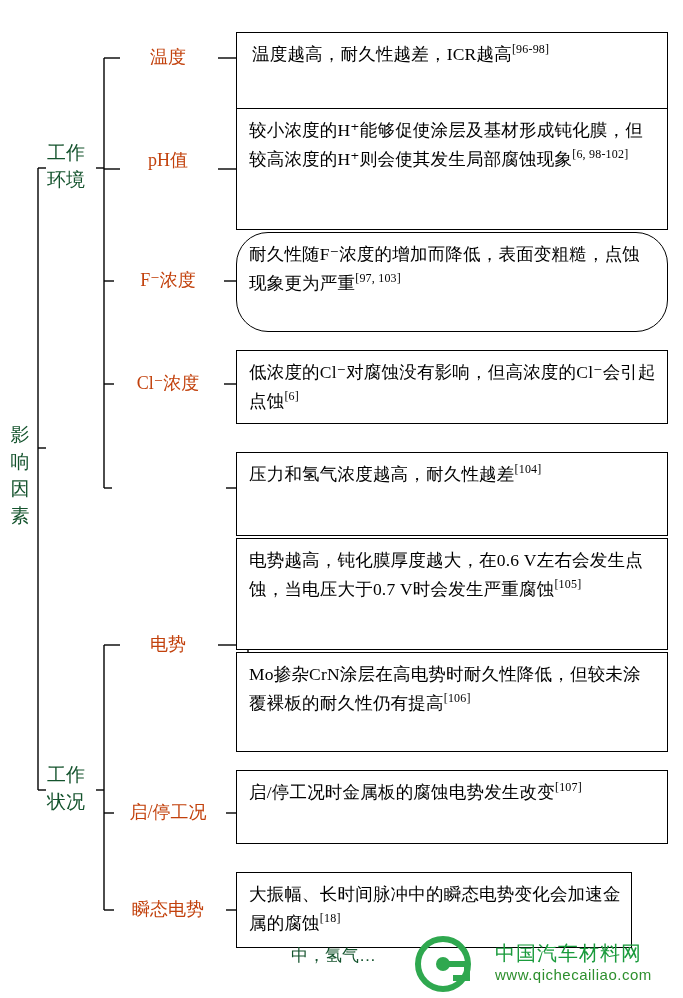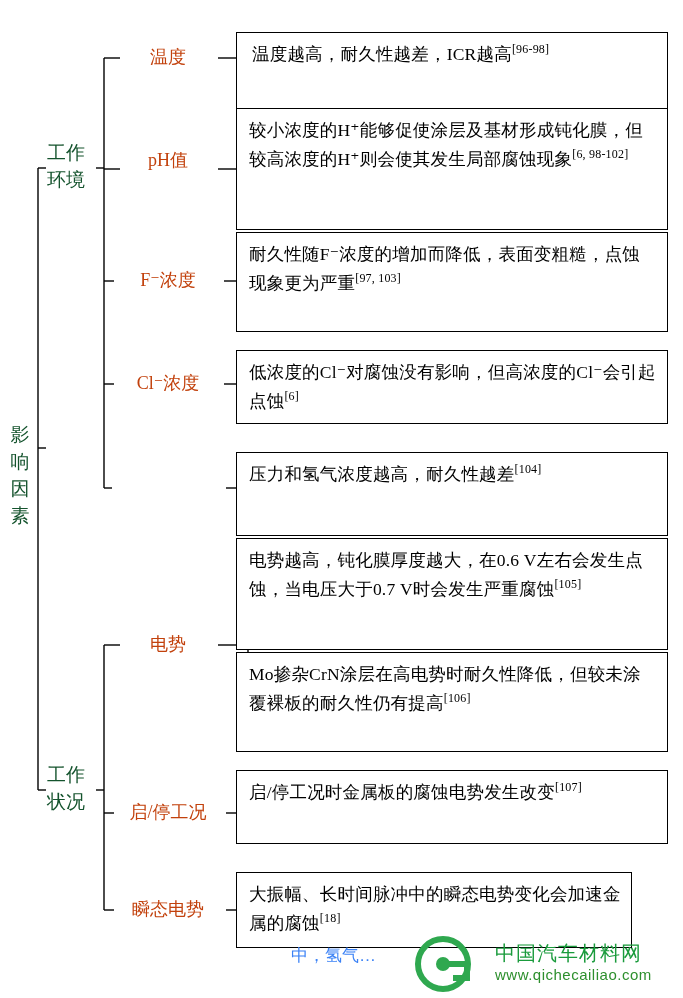--- a/index.html
+++ b/index.html
@@ -107,21 +107,21 @@
     font-size: 15px;
     color: #2d8f2d;
     font-family: "Liberation Sans", sans-serif;
     letter-spacing: 0.5px;
   }
   .wm-faint {
     position: absolute;
     left: -118px;
     top: 10px;
     font-size: 17px;
-    color: #3b82f6;
+    color: #14532d;
     font-family: "Liberation Sans", sans-serif;
     text-align: right;
   }
 </style>
 </head>
 <body>
 
 <div id="diagram">
 
   <svg class="lines" width="683" height="998">
@@ -179,21 +179,21 @@
   <div class="node l2-label" id="l2-7">瞬态电势</div>
 
   <div class="box" style="left:236px; top:32px; width:432px; height:90px;padding-left:15px;">
     <span>温度越高，耐久性越差，ICR越高</span><span class="sup">[96-98]</span>
   </div>
 
   <div class="box" style="left:236px; top:108px; width:432px; height:122px;">
     <span>较小浓度的H⁺能够促使涂层及基材形成钝化膜，但较高浓度的H⁺则会使其发生局部腐蚀现象</span><span class="sup">[6, 98-102]</span>
   </div>
 
-  <div class="box" style="left:236px; top:232px; width:432px; height:100px;">
+  <div class="box" style="left:236px; top:232px; width:432px; height:100px;border-radius:32px;">
     <span>耐久性随F⁻浓度的增加而降低，表面变粗糙，点蚀现象更为严重</span><span class="sup">[97, 103]</span>
   </div>
 
   <div class="box" style="left:236px; top:350px; width:432px; height:74px;">
     <span>低浓度的Cl⁻对腐蚀没有影响，但高浓度的Cl⁻会引起点蚀</span><span class="sup">[6]</span>
   </div>
 
   <div class="box" style="left:236px; top:452px; width:432px; height:84px;">
     <span>压力和氢气浓度越高，耐久性越差</span><span class="sup">[104]</span>
   </div>

